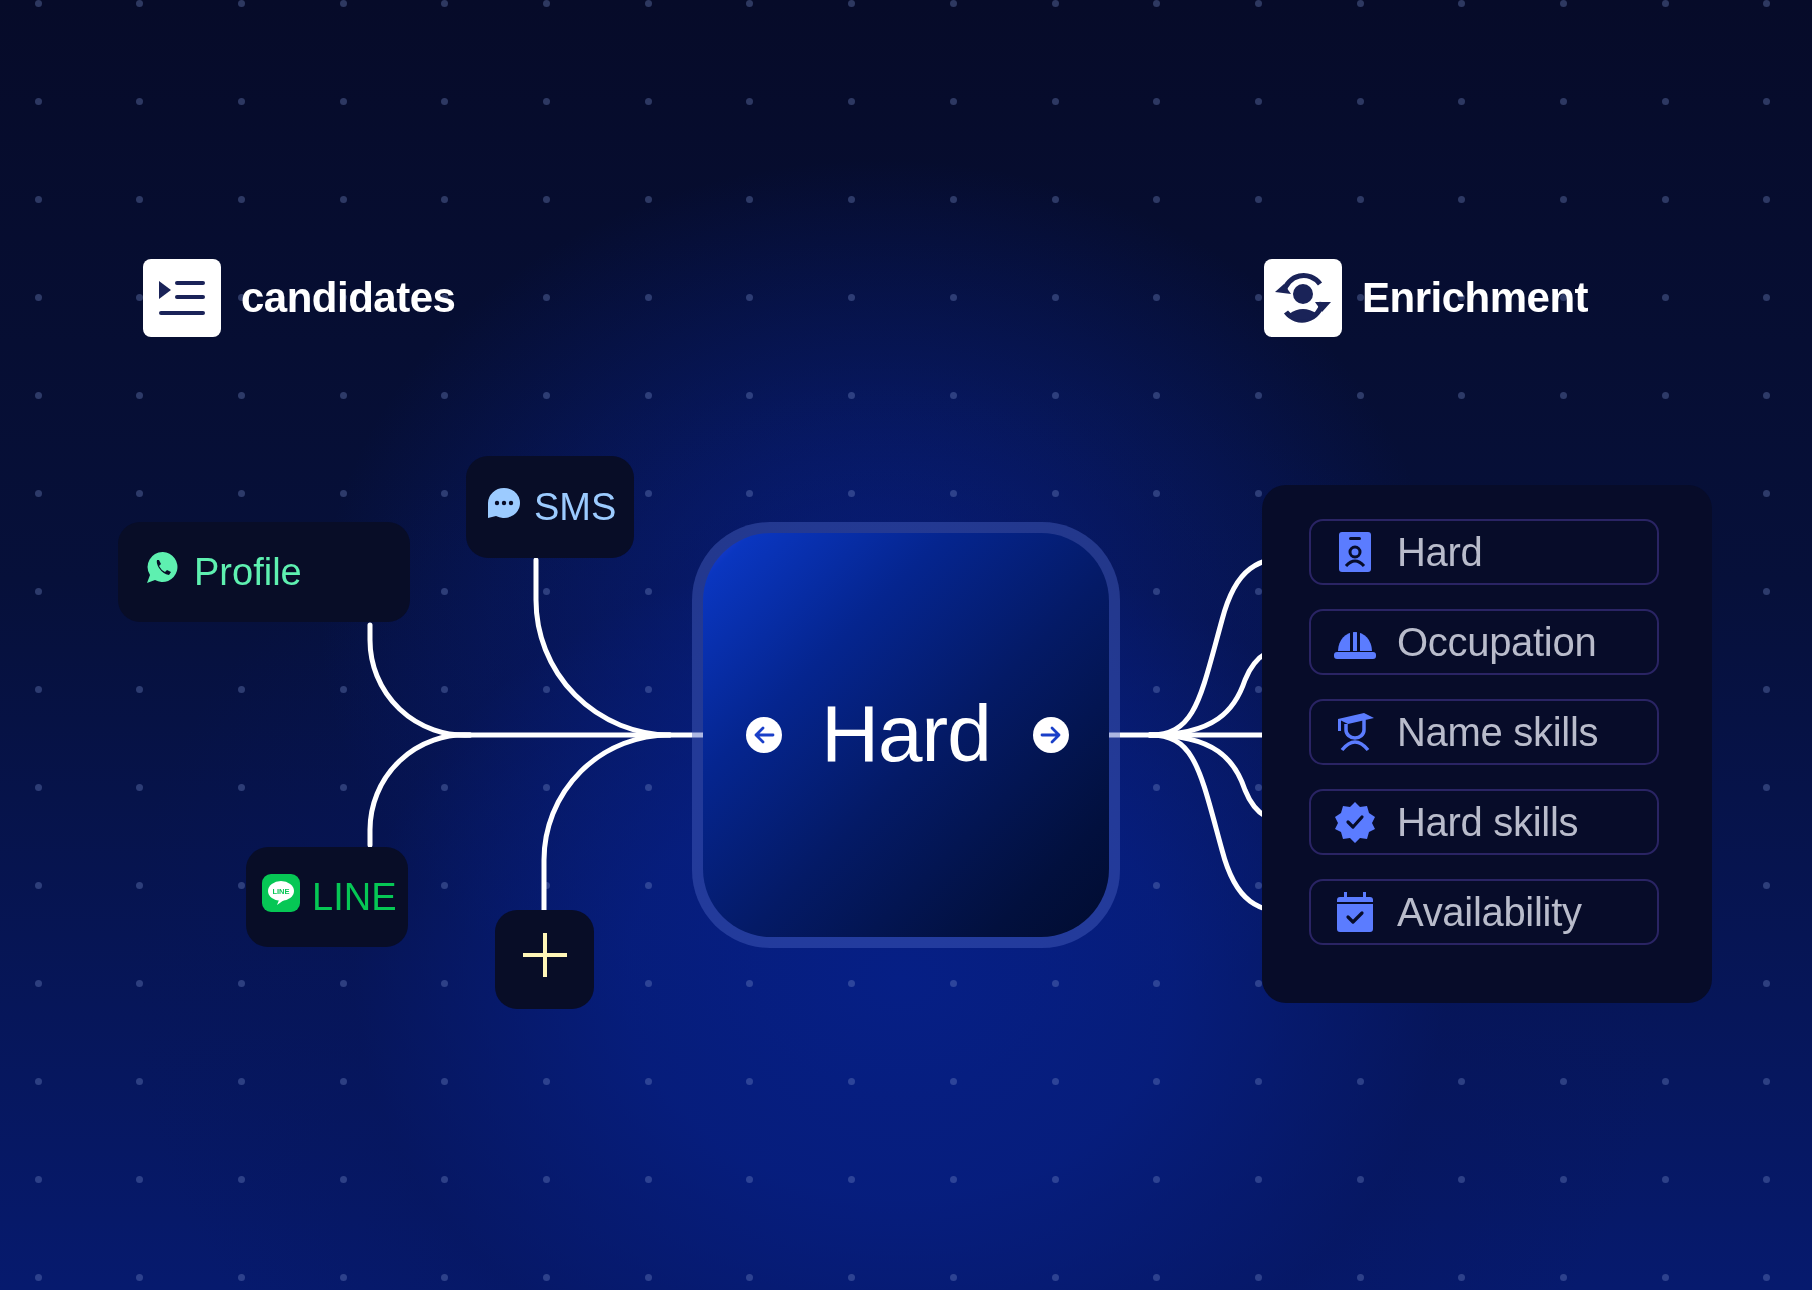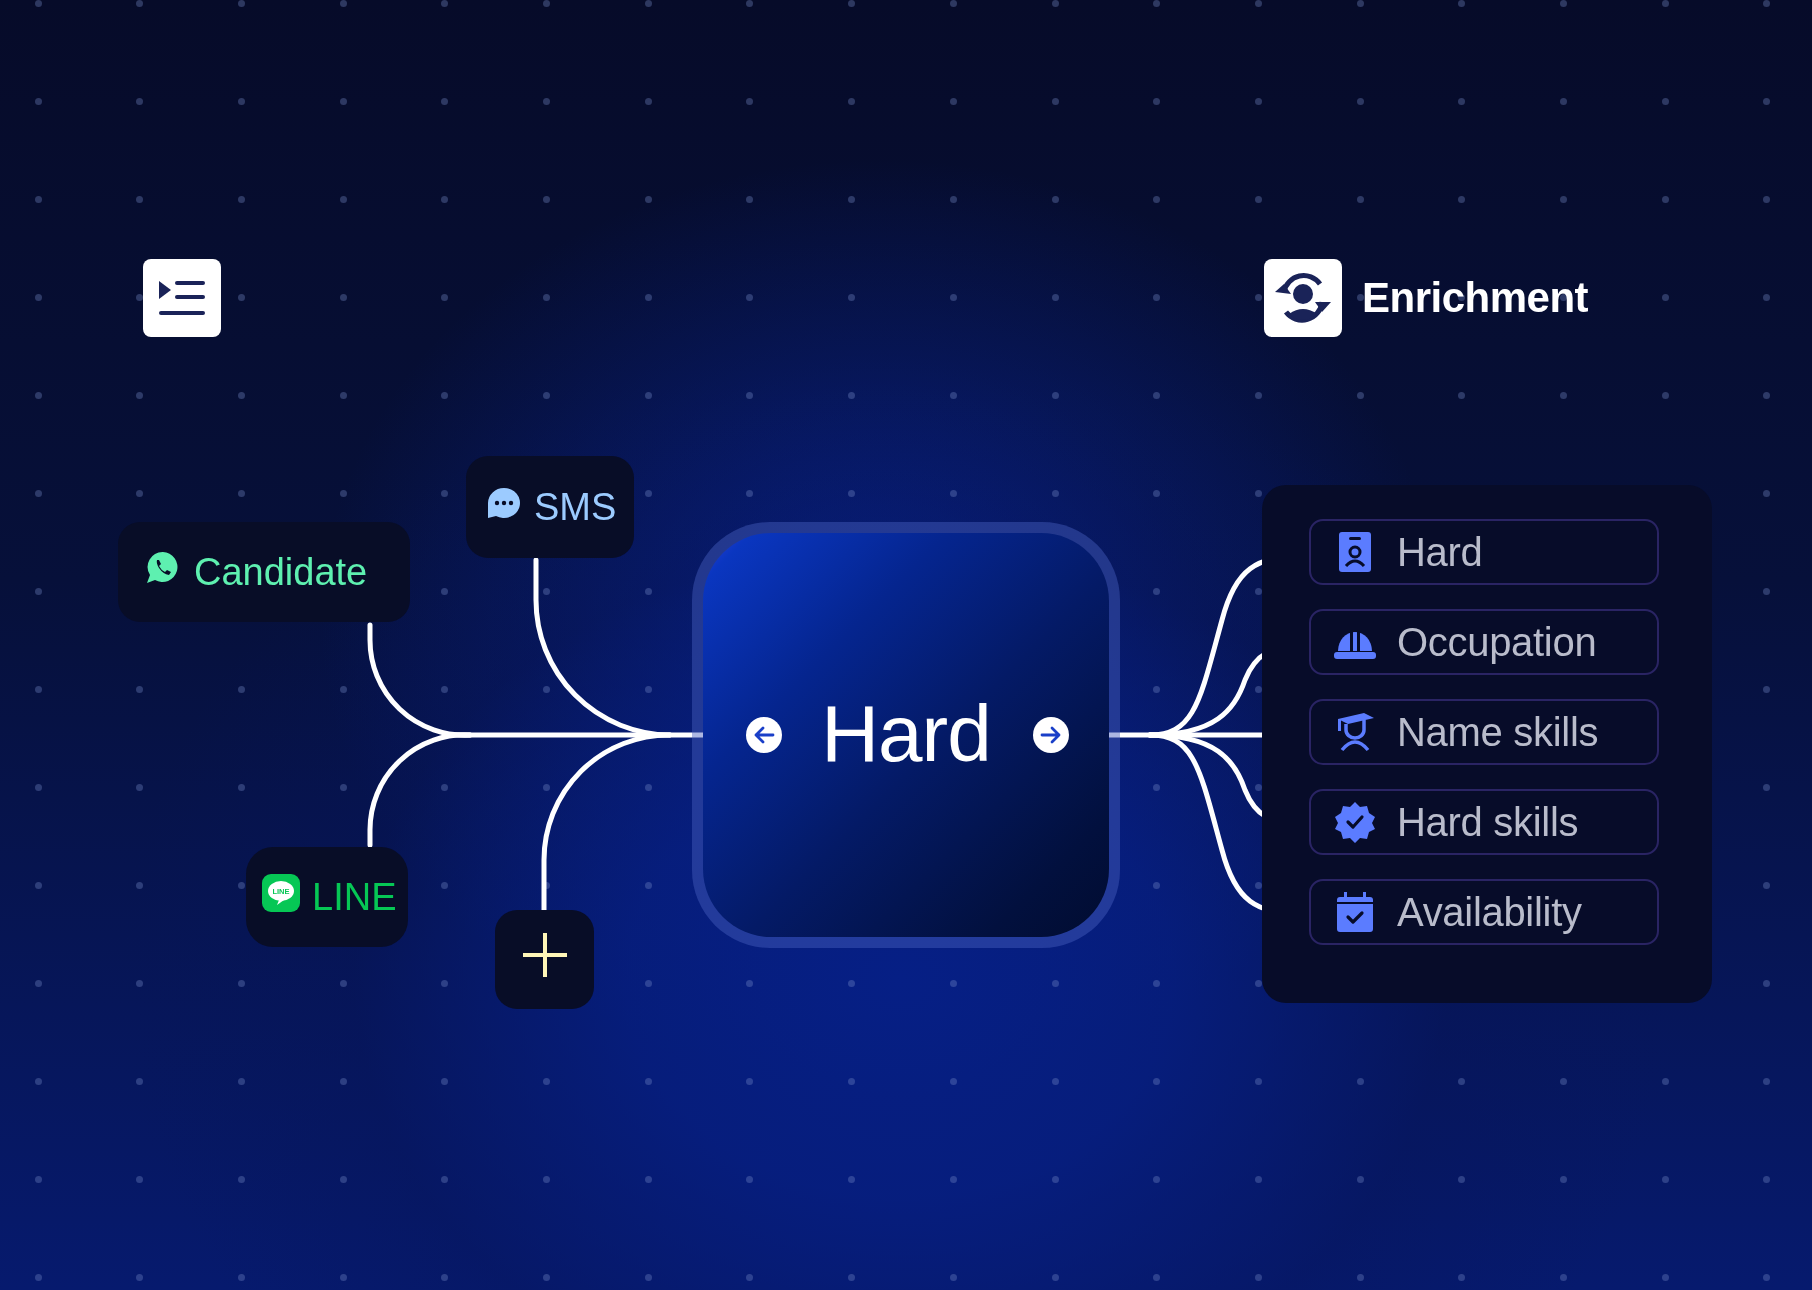--- a/index.html
+++ b/index.html
@@ -345,20 +345,21 @@
 <div class="heading" style="left:143px; top:259px;">
   <div class="hicon">
     <svg width="50" height="42" viewBox="0 0 50 42">
       <path d="M2 4 L14 13 L2 22 Z" fill="#1a2358"></path>
       <rect x="18" y="4" width="30" height="4" rx="2" fill="#1a2358"></rect>
       <rect x="18" y="18" width="30" height="4" rx="2" fill="#1a2358"></rect>
       <rect x="2" y="34" width="46" height="4" rx="2" fill="#1a2358"></rect>
     </svg>
   </div>
   <div class="htext">
+    <div>candidates</div>
   </div>
 </div>
 
 <div class="heading" style="left:1264px; top:259px;">
   <div class="hicon">
     <svg width="62" height="52" viewBox="0 0 62 52">
       <circle cx="31" cy="22" r="10" fill="#1a2358"></circle>
       <path d="M12 20 A20 20 0 0 1 48 12" fill="none" stroke="#1a2358" stroke-width="5"></path>
       <path d="M3 20 L12 12 L19 22 Z" fill="#1a2358"></path>
       <path d="M50 30 A20 20 0 0 1 14 40" fill="none" stroke="#1a2358" stroke-width="5"></path>
@@ -371,36 +372,36 @@
   </div>
 </div>
 
 <div class="chip" style="left:118px; top:522px; width:292px; height:100px; padding-left:26px; color:#5ef0b0;">
   <span>
     <svg width="38" height="38" viewBox="0 0 38 38">
       <path d="M19 3 A15 15 0 1 1 11 31 L3 34 L6 26 A15 15 0 0 1 19 3 Z" fill="#5ef0b0"></path>
       <path d="M13 11 Q12 14 15 19 Q19 25 25 26 L27 23 L23 21 L21 23 Q17 21 15 17 L17 15 L15 11 Z" fill="#080d27"></path>
     </svg>
   </span>
-  <span class="label">Candidate</span>
+  <span class="label">Profile</span>
 </div>
 
 <div class="chip" style="left:466px; top:456px; width:168px; height:102px; padding-left:20px; color:#9ccbff;">
   <span>
     <svg width="36" height="34" viewBox="0 0 36 34">
       <path d="M18 2 A16 15 0 1 1 10 30 L2 32 L2 17 A16 15 0 0 1 18 2 Z" fill="#9ccbff"></path>
       <circle cx="11" cy="17" r="2.2" fill="#080d27"></circle>
       <circle cx="18" cy="17" r="2.2" fill="#080d27"></circle>
       <circle cx="25" cy="17" r="2.2" fill="#080d27"></circle>
     </svg>
   </span>
   <span class="label">SMS</span>
 </div>
 
-<div class="chip" style="left:246px; top:847px; width:162px; height:100px; padding-left:16px; color:#06c755;border-radius:27px;">
+<div class="chip" style="left:246px; top:847px; width:162px; height:100px; padding-left:16px; color:#06c755;">
   <span>
     <svg width="38" height="38" viewBox="0 0 38 38">
       <rect x="0" y="0" width="38" height="38" rx="9" fill="#06c755"></rect>
       <ellipse cx="19" cy="17" rx="13" ry="10" fill="#fff"></ellipse>
       <path d="M17 26 L15 31 L22 26 Z" fill="#fff"></path>
       <text x="19" y="20" font-size="7.5" font-weight="700" text-anchor="middle" fill="#06c755" font-family="Liberation Sans, sans-serif">LINE</text>
     </svg>
   </span>
   <span class="label">LINE</span>
 </div>

